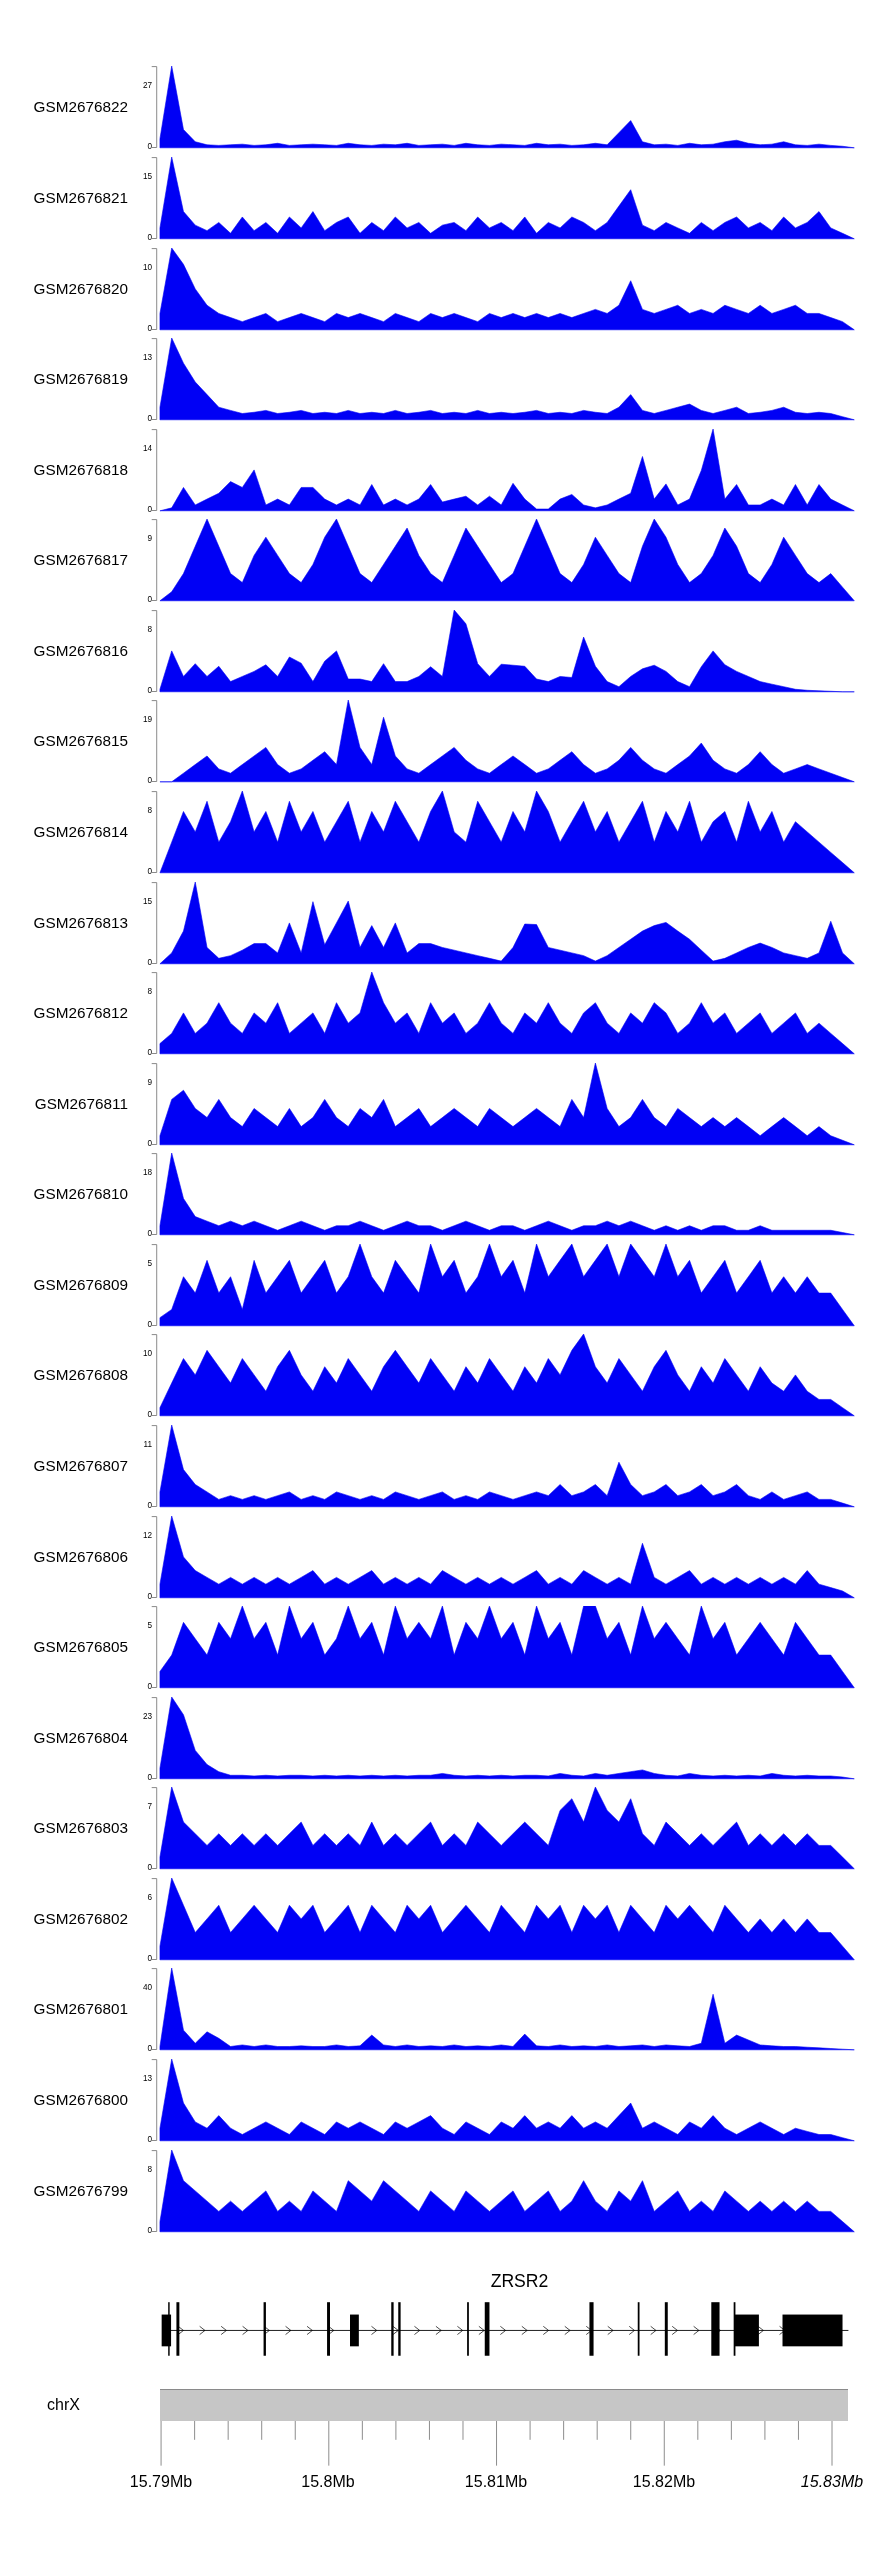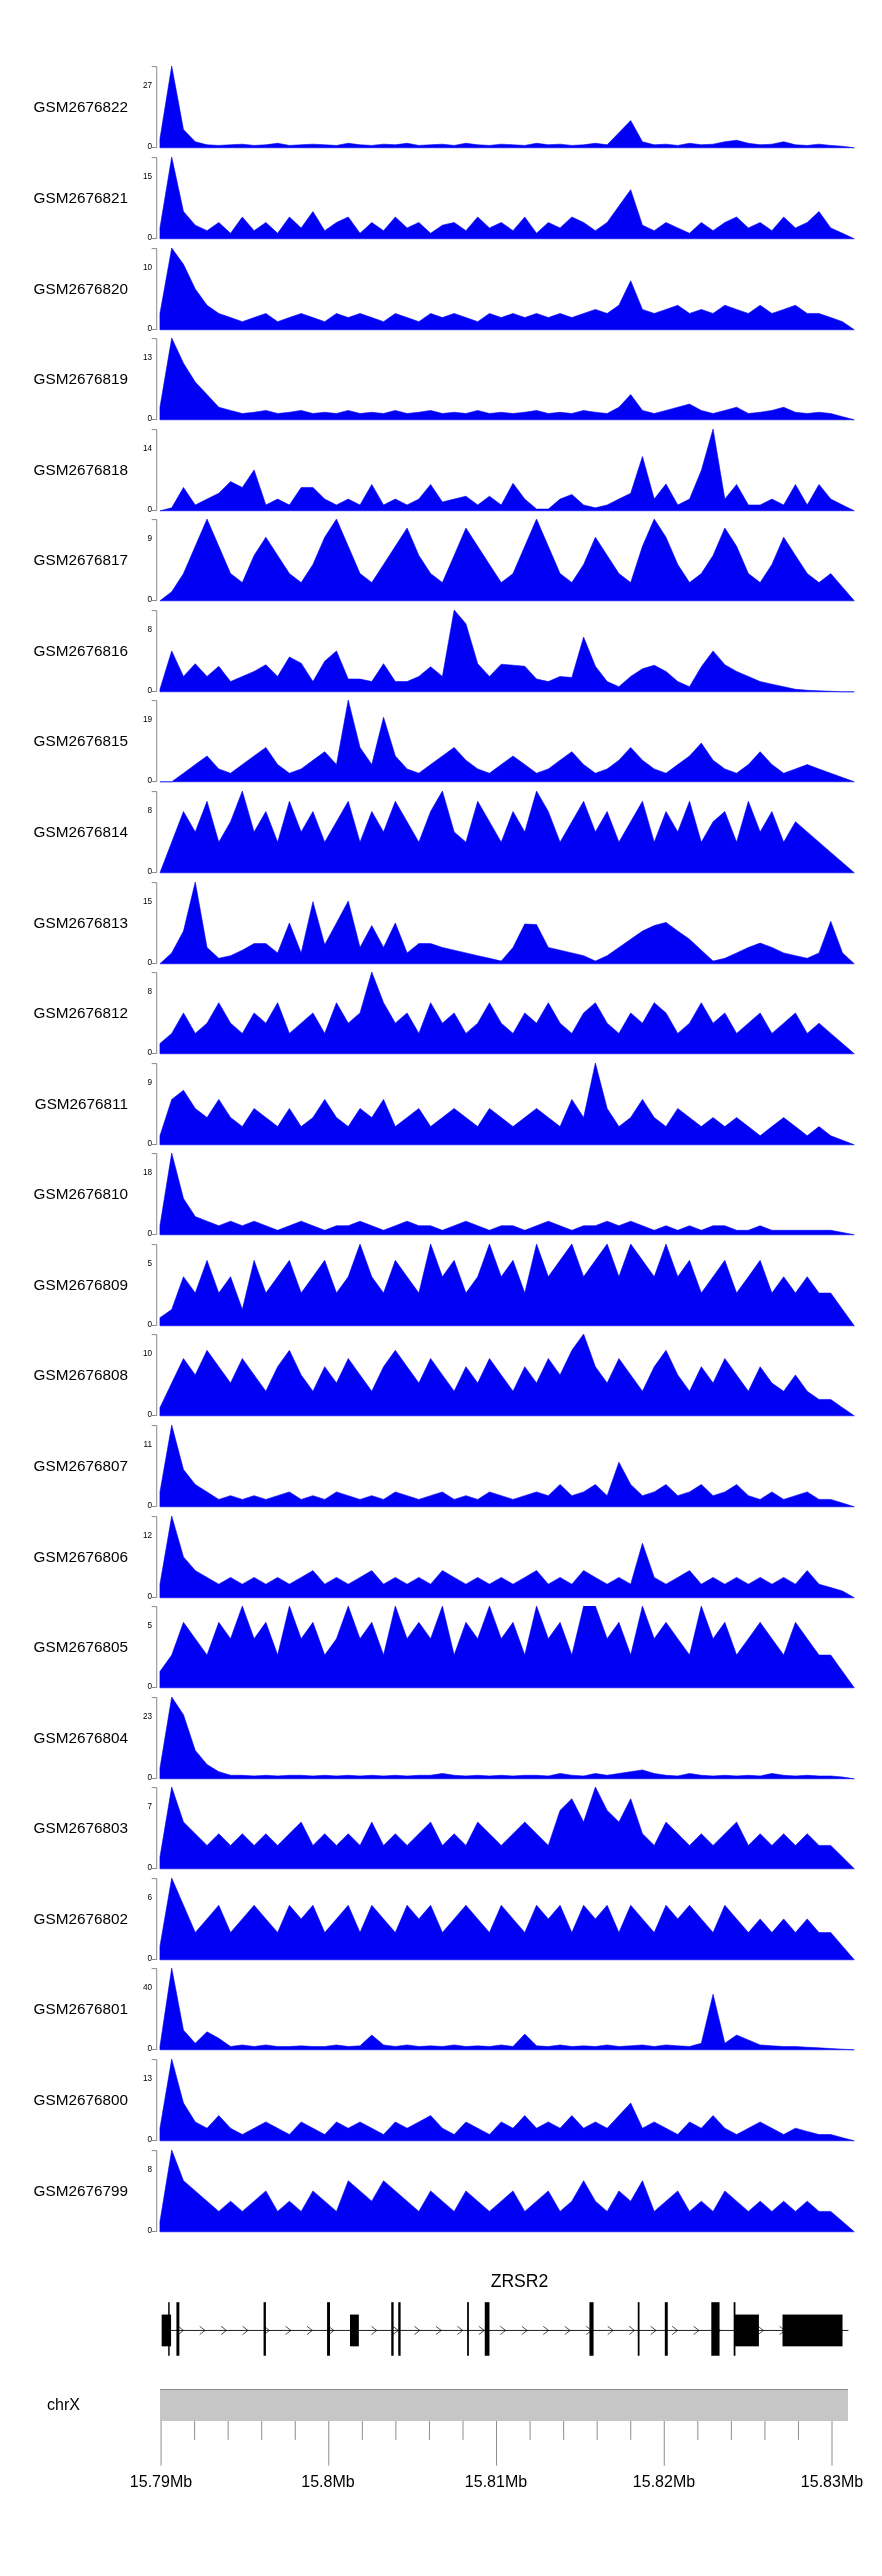--- a/index.html
+++ b/index.html
@@ -323,16 +323,16 @@
       <line x1="308.5" y1="0" x2="308.5" y2="76" stroke="#3c3c3c" stroke-width="1"></line>
       <line x1="594.0" y1="0" x2="594.0" y2="76" stroke="#3c3c3c" stroke-width="1"></line>
       <line x1="879.5" y1="0" x2="879.5" y2="76" stroke="#3c3c3c" stroke-width="1"></line>
       <line x1="1165.0" y1="0" x2="1165.0" y2="76" stroke="#3c3c3c" stroke-width="1"></line>
     </svg>
   <div id="mb-labels">
       <div class="mb-label" style="left: 111px;">15.79Mb</div>
       <div class="mb-label" style="left: 278px;">15.8Mb</div>
       <div class="mb-label" style="left: 446px;">15.81Mb</div>
       <div class="mb-label" style="left: 614px;">15.82Mb</div>
-      <div class="mb-label" style="left: 782px;">15.83Mb</div>
+      <div class="mb-label" style="left: 782px; font-style: italic;">15.83Mb</div>
     </div>
 </div>
 
 
 </body></html>

